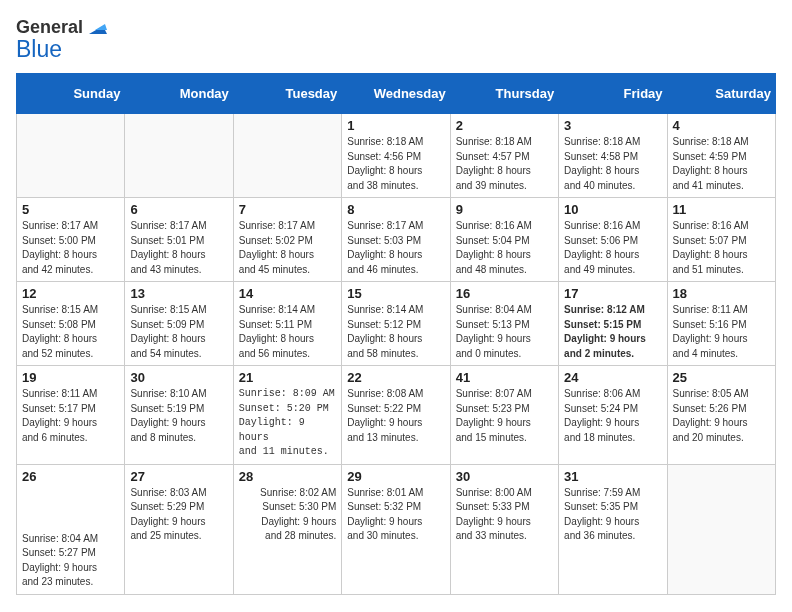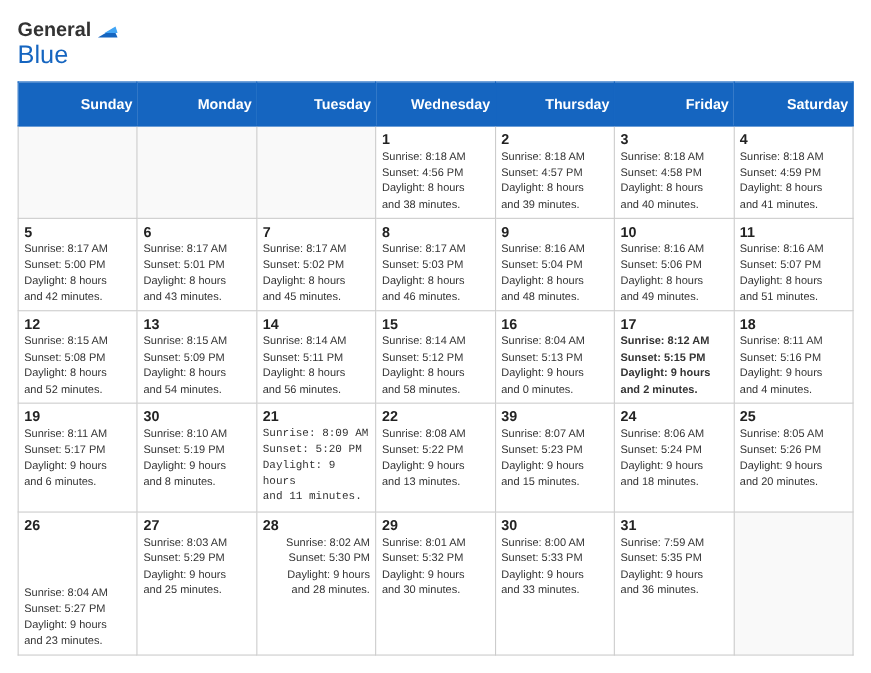--- a/index.html
+++ b/index.html
@@ -281,21 +281,21 @@
 and 11 minutes.</div>
         </td>
         <td>
           <div class="day-number">22</div>
           <div class="day-info" style="white-space: pre-line;">Sunrise: 8:08 AM
 Sunset: 5:22 PM
 Daylight: 9 hours
 and 13 minutes.</div>
         </td>
         <td>
-          <div class="day-number">39</div>
+          <div class="day-number">41</div>
           <div class="day-info" style="white-space: pre-line;">Sunrise: 8:07 AM
 Sunset: 5:23 PM
 Daylight: 9 hours
 and 15 minutes.</div>
         </td>
         <td>
           <div class="day-number">24</div>
           <div class="day-info" style="white-space: pre-line;">Sunrise: 8:06 AM
 Sunset: 5:24 PM
 Daylight: 9 hours

